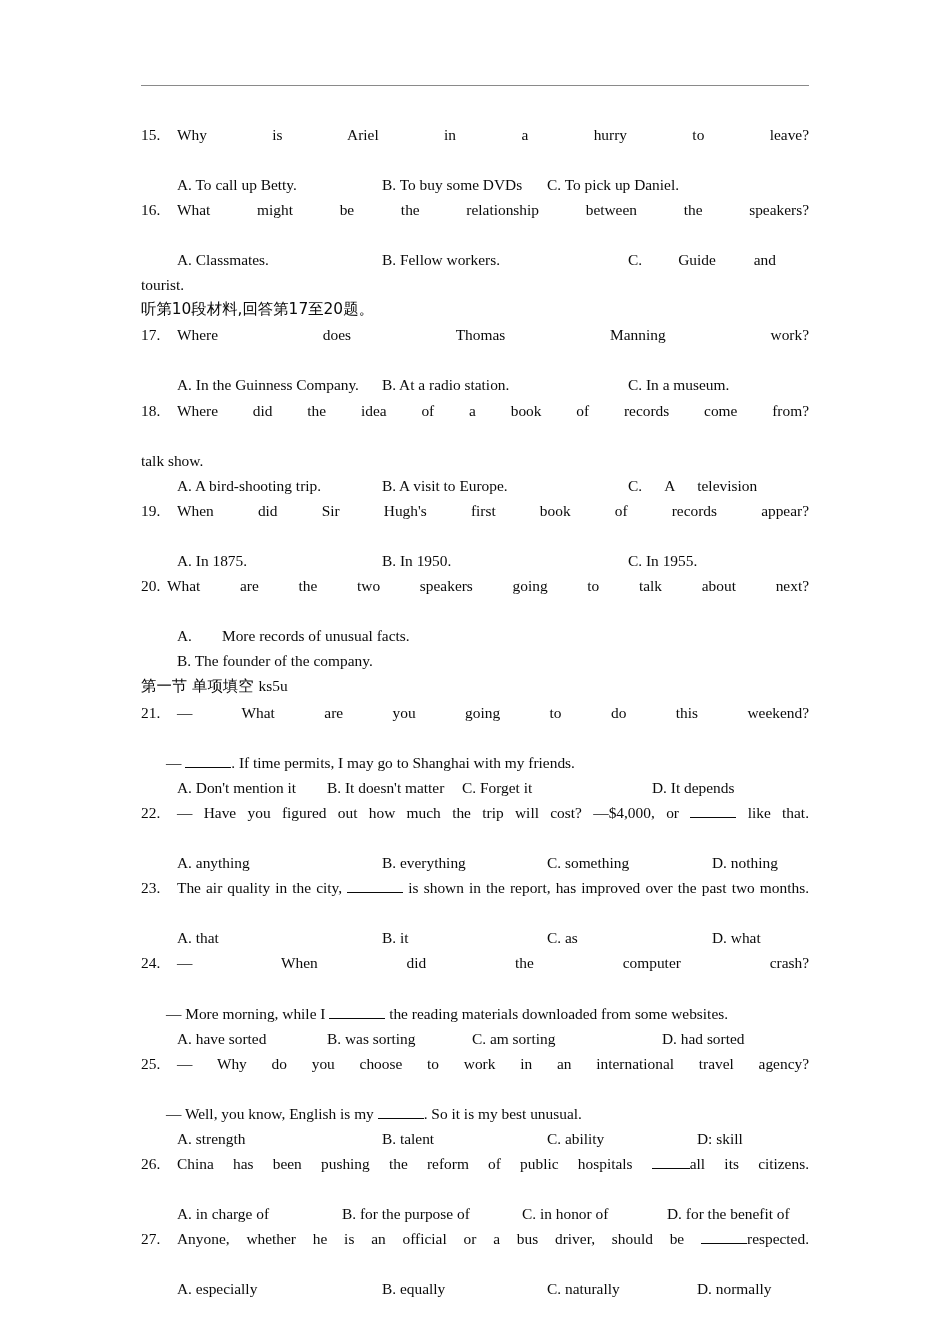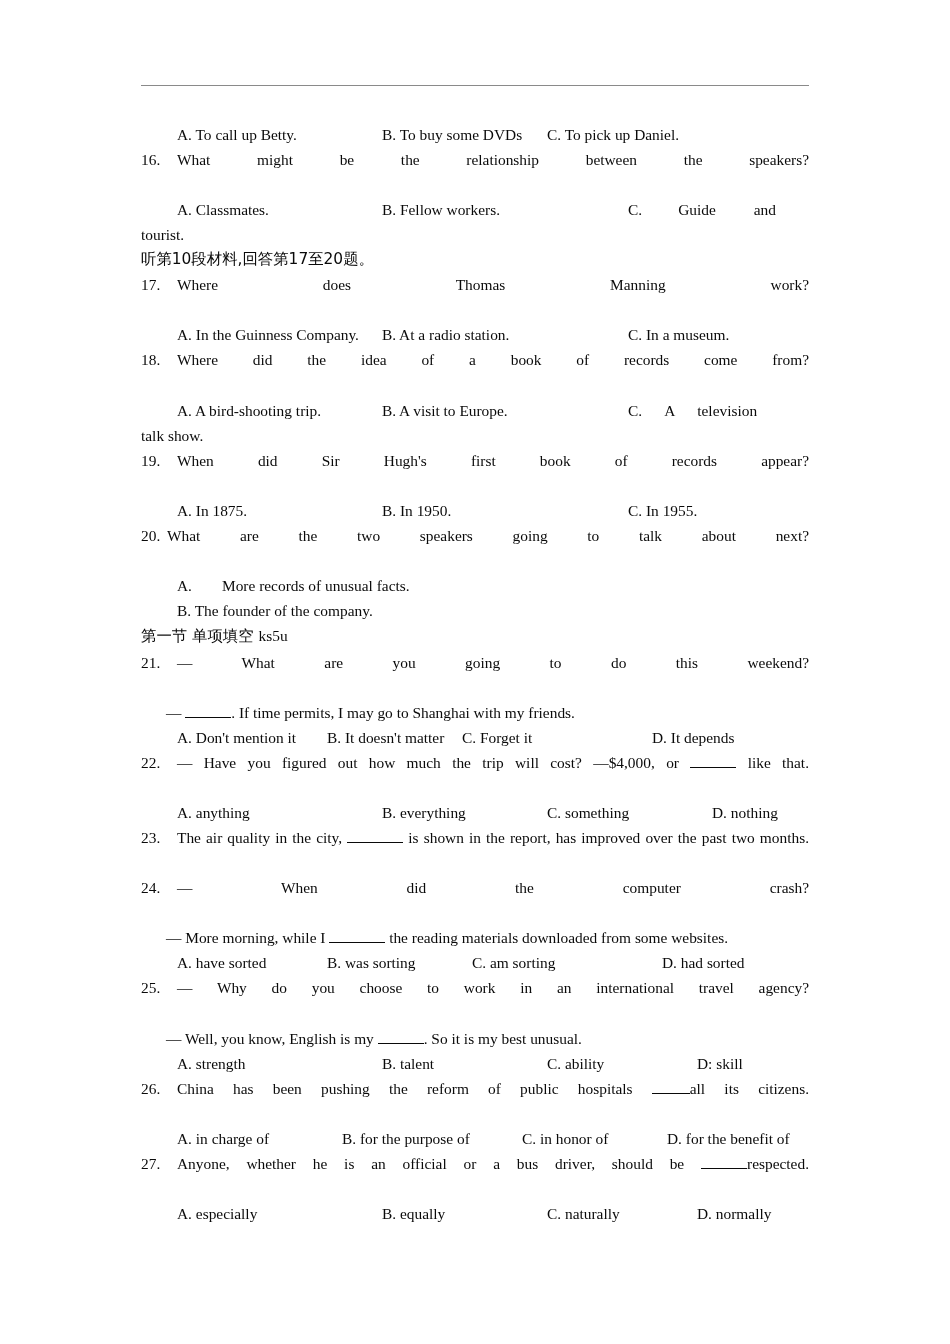--- a/index.html
+++ b/index.html
@@ -124,52 +124,54 @@
 </style>
 </head>
 <body>
 
 <div class="page">
 
   <div class="header-rule"></div>
 
   <div class="body-col">
 
+    <div class="qblock"><span class="qnum">15.</span><span>Why is Ariel in a hurry to leave?</span></div>
     <div class="opts"><span class="c-205">A. To call up Betty.</span><span class="c-165">B. To buy some DVDs</span><span class="c-auto">C. To pick up Daniel.</span></div>
 
     <div class="qblock"><span class="qnum">16.</span><span>What might be the relationship between the speakers?</span></div>
     <div class="ln"><span style="display:inline-block;width:36px;"></span><span style="display:inline-block;width:205px;">A. Classmates.</span><span style="display:inline-block;width:246px;">B. Fellow workers.</span><span>C.</span><span style="display:inline-block;width:36px;"></span><span>Guide</span><span style="display:inline-block;width:38px;"></span><span>and</span></div>
     <div class="ln">tourist.</div>
 
     <div class="cn">听第10段材料,回答第17至20题。</div>
 
     <div class="qblock"><span class="qnum">17.</span><span>Where does Thomas Manning work?</span></div>
     <div class="opts"><span class="c-205">A. In the Guinness Company.</span><span style="width:246px;">B. At a radio station.</span><span class="c-auto">C. In a museum.</span></div>
 
     <div class="qblock"><span class="qnum">18.</span><span>Where did the idea of a book of records come from?</span></div>
+    <div class="ln">talk show.</div>
     <div class="ln"><span style="display:inline-block;width:36px;"></span><span style="display:inline-block;width:205px;">A. A bird-shooting trip.</span><span style="display:inline-block;width:246px;">B. A visit to Europe.</span><span>C.</span><span style="display:inline-block;width:22px;"></span><span>A</span><span style="display:inline-block;width:22px;"></span><span>television</span></div>
-    <div class="ln">talk show.</div>
 
     <div class="qblock"><span class="qnum">19.</span><span>When did Sir Hugh's first book of records appear?</span></div>
     <div class="opts"><span class="c-205">A. In 1875.</span><span style="width:246px;">B. In 1950.</span><span class="c-auto">C. In 1955.</span></div>
 
     <div class="qblock"><span class="qnum tight">20.</span><span>What are the two speakers going to talk about next?</span></div>
     <div class="opt-stack"><span>A.</span><span class="lbl-gap"></span><span>More records of unusual facts.</span></div>
     <div class="opt-stack">B. The founder of the company.</div>
 
     <div class="cn-sec"><span>第一节 单项填空 </span><span class="latin">ks5u</span></div>
 
     <div class="qblock"><span class="qnum">21.</span><span>— What are you going to do this weekend?</span></div>
     <div class="ln dashline"><span>— </span><span class="blank b-mid"></span><span>. If time permits, I may go to Shanghai with my friends.</span></div>
     <div class="opts"><span class="c-150">A. Don't mention it</span><span class="c-135">B. It doesn't matter</span><span style="width:190px;">C. Forget it</span><span class="c-auto">D. It depends</span></div>
 
     <div class="qblock"><span class="qnum">22.</span><span>— Have you figured out how much the trip will cost? —$4,000, or </span><span class="blank b-mid"></span><span> like that.</span></div>
     <div class="opts"><span class="c-205">A. anything</span><span class="c-165">B. everything</span><span class="c-165">C. something</span><span class="c-auto">D. nothing</span></div>
 
     <div class="qblock"><span class="qnum">23.</span><span>The air quality in the city, </span><span class="blank b-long"></span><span> is shown in the report, has improved over the past two months.</span></div>
+    <div class="opts"><span class="c-205">A. that</span><span class="c-165">B. it</span><span class="c-165">C. as</span><span class="c-auto">D. what</span></div>
 
     <div class="qblock"><span class="qnum">24.</span><span>— When did the computer crash?</span></div>
     <div class="ln dashline"><span>— More morning, while I </span><span class="blank b-long"></span><span> the reading materials downloaded from some websites.</span></div>
     <div class="opts"><span class="c-150">A. have sorted</span><span class="c-145">B. was sorting</span><span style="width:190px;">C. am sorting</span><span class="c-auto">D. had sorted</span></div>
 
     <div class="qblock"><span class="qnum">25.</span><span>— Why do you choose to work in an international travel agency?</span></div>
     <div class="ln dashline"><span>— Well, you know, English is my </span><span class="blank b-mid"></span><span>. So it is my best unusual.</span></div>
     <div class="opts"><span class="c-205">A. strength</span><span class="c-165">B. talent</span><span class="c-150">C. ability</span><span class="c-auto">D: skill</span></div>
 
     <div class="qblock"><span class="qnum">26.</span><span>China has been pushing the reform of public hospitals </span><span class="blank b-short"></span><span>all its citizens.</span></div>

